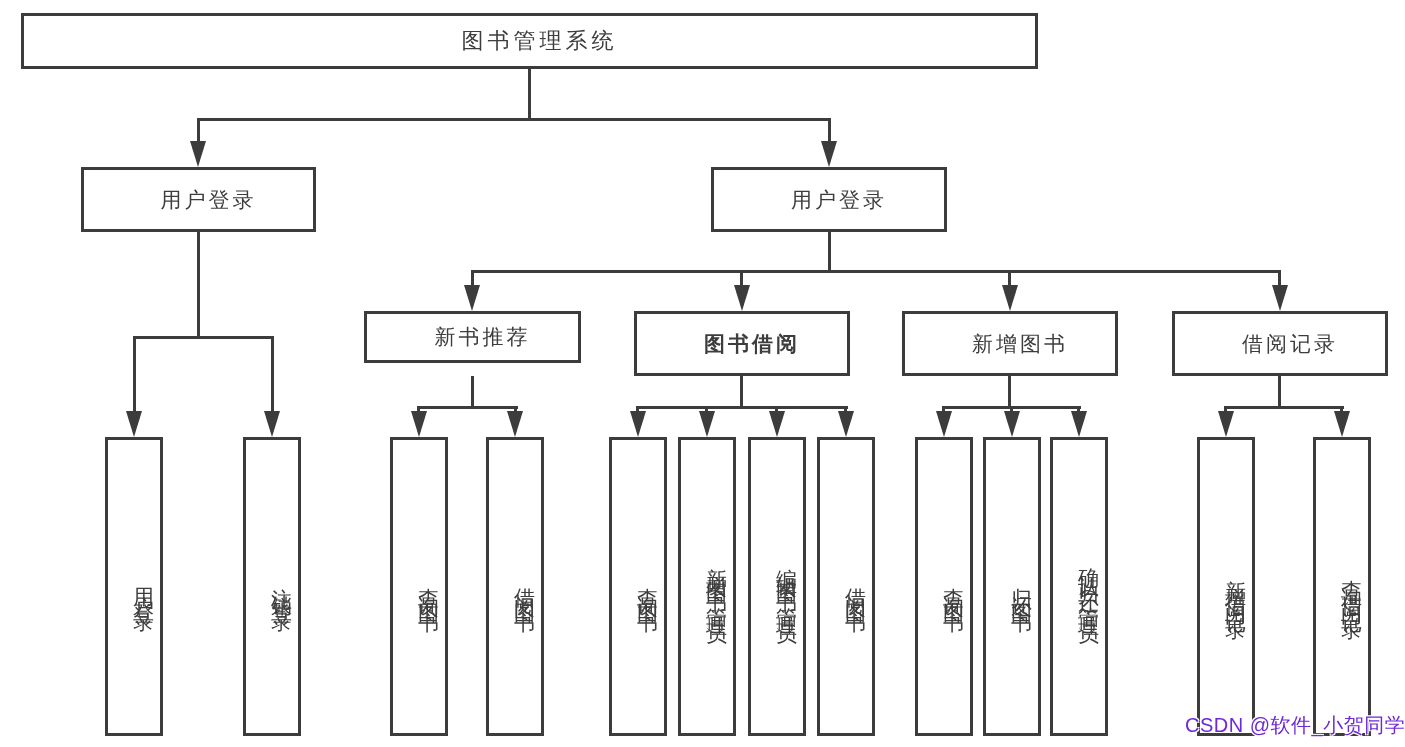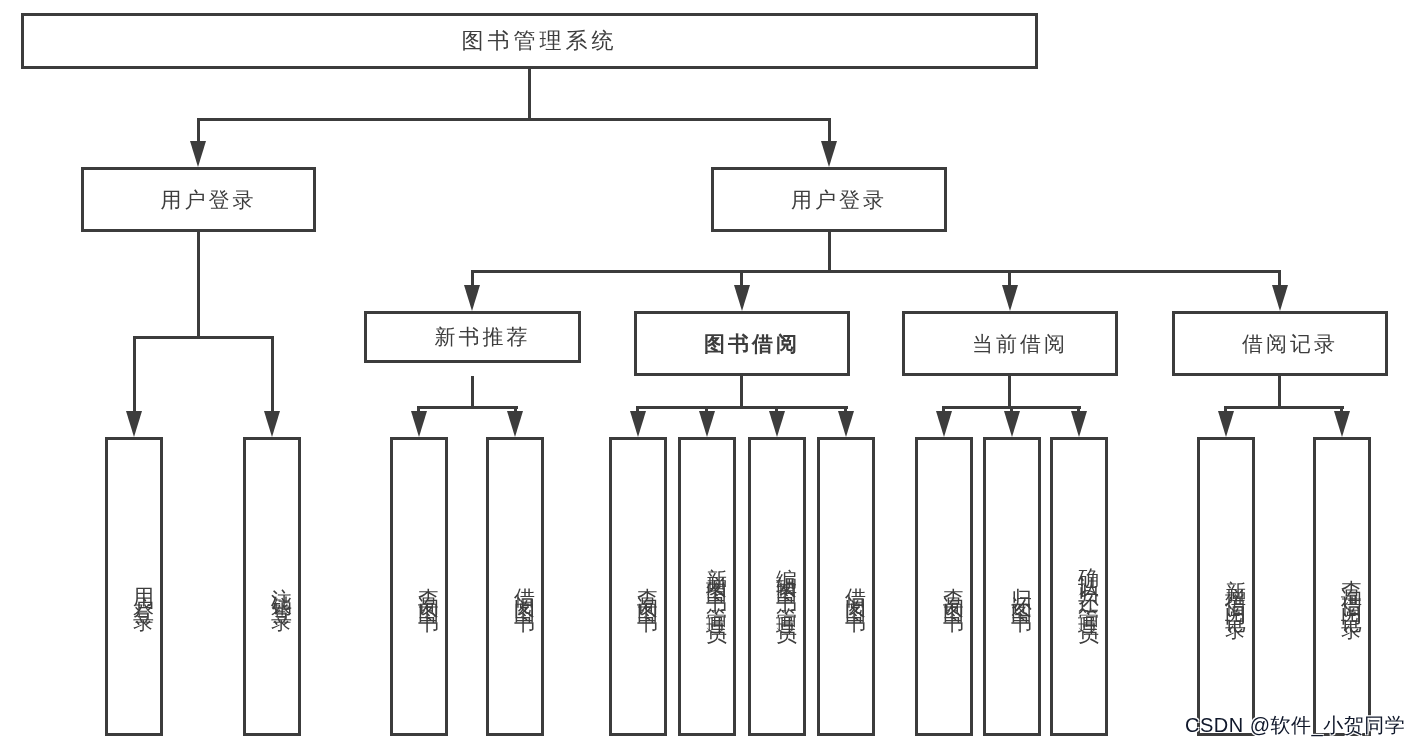--- a/index.html
+++ b/index.html
@@ -65,21 +65,21 @@
     border-left: 8px solid transparent;
     border-right: 8px solid transparent;
     border-top: 26px solid #3c3c3c;
   }
   .watermark {
     position: absolute;
     left: 1185px;
     top: 712px;
     font-size: 20px;
     letter-spacing: 0.5px;
-    color: #0f172a;
+    color: #6d28d9;
     white-space: nowrap;
     z-index: 10;
     text-shadow: -1px -1px 0 #ffffff, 1px -1px 0 #ffffff,
                  -1px 1px 0 #ffffff, 1px 1px 0 #ffffff;
   }
 </style>
 </head>
 <body>
 
 <div id="canvas">
@@ -109,21 +109,21 @@
   <div class="arrow" style="left:464px; top:285px;"></div>
   <div class="vline" style="left:740px; top:270px; height:18px;"></div>
   <div class="arrow" style="left:734px; top:285px;"></div>
   <div class="vline" style="left:1008px; top:270px; height:18px;"></div>
   <div class="arrow" style="left:1002px; top:285px;"></div>
   <div class="vline" style="left:1278px; top:270px; height:18px;"></div>
   <div class="arrow" style="left:1272px; top:285px;"></div>
 
   <div class="box h-label" style="left:364px; top:311px; width:217px; height:52px;">新书推荐</div>
   <div class="box h-label" style="left:634px; top:311px; width:216px; height:65px;font-weight:bold;">图书借阅</div>
-  <div class="box h-label" style="left:902px; top:311px; width:216px; height:65px;">当前借阅</div>
+  <div class="box h-label" style="left:902px; top:311px; width:216px; height:65px;">新增图书</div>
   <div class="box h-label" style="left:1172px; top:311px; width:216px; height:65px;">借阅记录</div>
 
   <div class="vline" style="left:471px; top:376px; height:30px;"></div>
   <div class="hline" style="left:417px; top:406px; width:101px;"></div>
   <div class="vline" style="left:417px; top:406px; height:10px;"></div>
   <div class="arrow" style="left:411px; top:411px;"></div>
   <div class="vline" style="left:514px; top:406px; height:10px;"></div>
   <div class="arrow" style="left:507px; top:411px;"></div>
 
   <div class="vline" style="left:740px; top:376px; height:30px;"></div>

